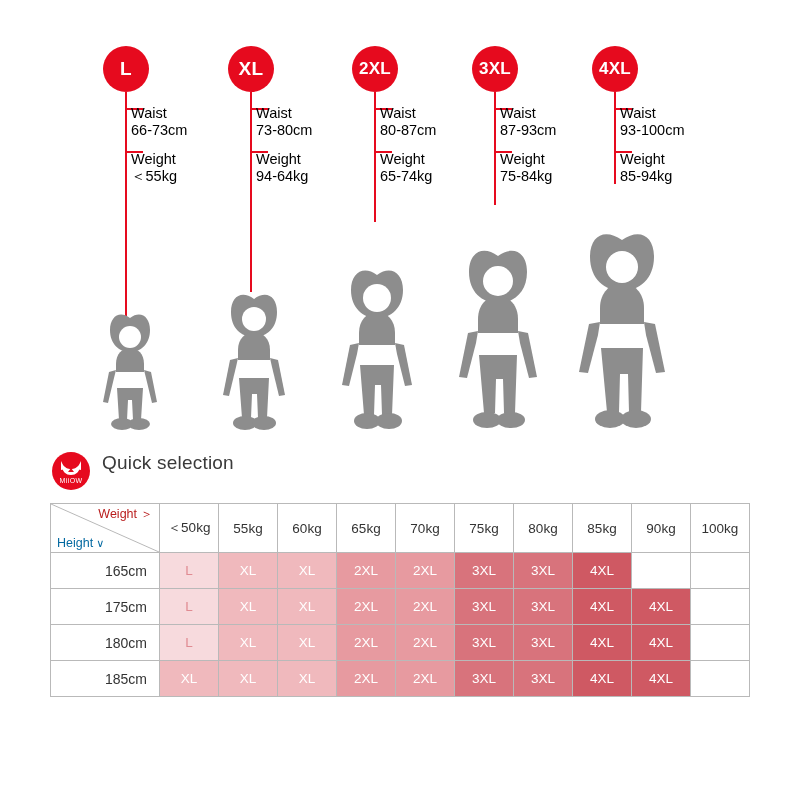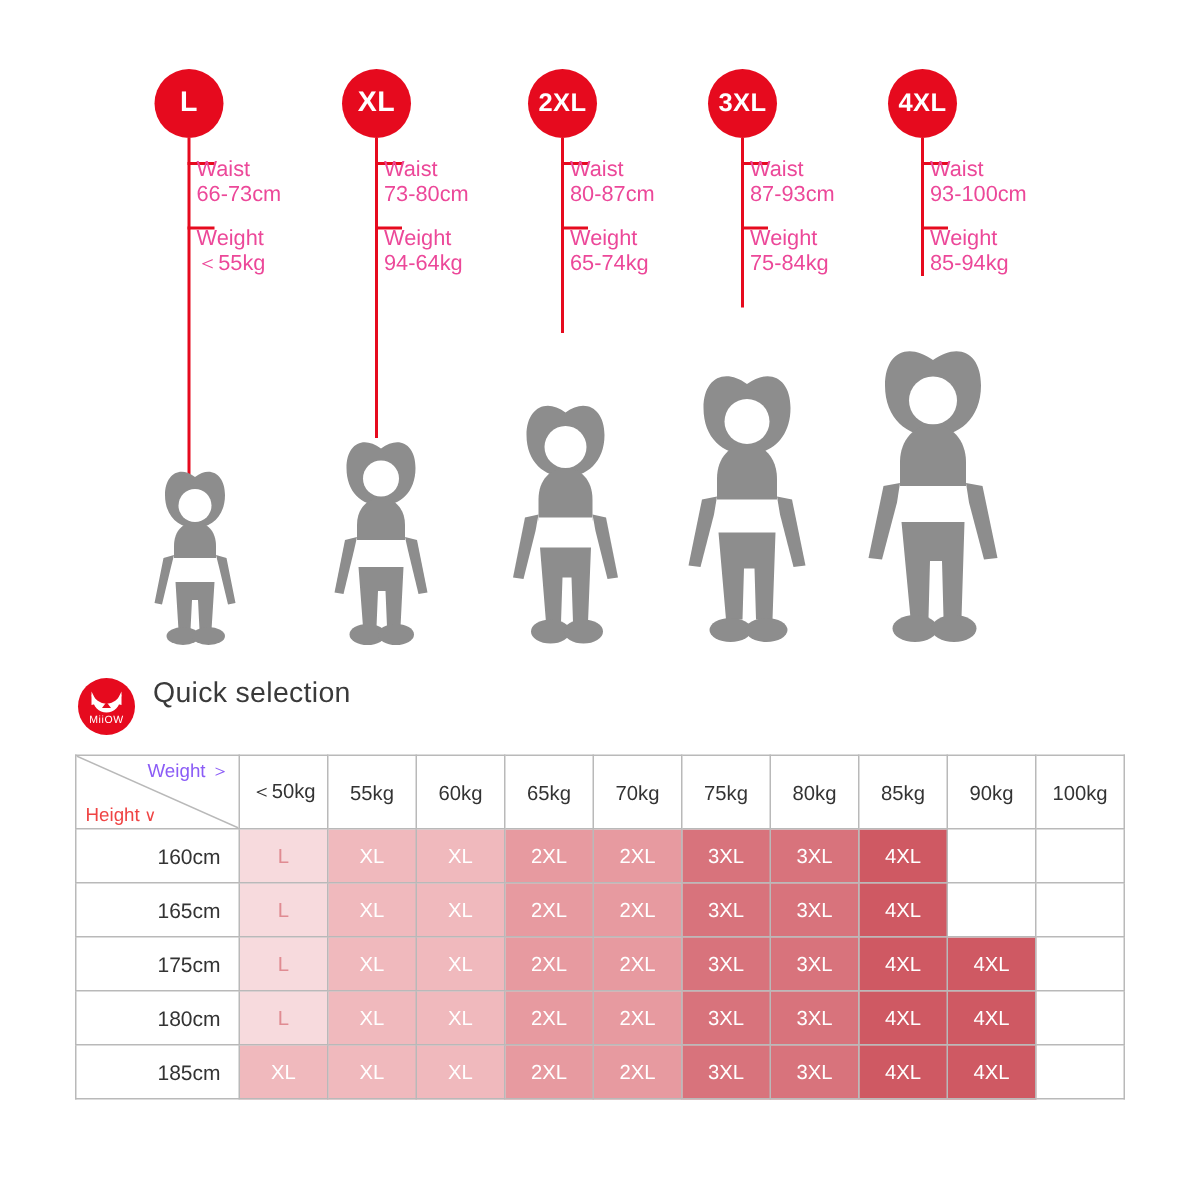--- a/index.html
+++ b/index.html
@@ -46,21 +46,21 @@
     background: #e60a1e;
   }
   .hline {
     position: absolute;
     height: 2px;
     background: #e60a1e;
   }
   .spec {
     position: absolute;
     font-size: 14.5px;
-    color: #ec4899;
+    color: #000000;
     line-height: 17px;
     white-space: nowrap;
   }
   .spec .lbl { display: block; }
   .spec .val { display: block; }
 
   
   .figure {
     position: absolute;
     bottom: 0;
@@ -137,28 +137,28 @@
   .corner-inner .diag {
     position: absolute;
     left: 0; top: 0;
     width: 100%; height: 100%;
   }
   .corner-inner .w {
     position: absolute;
     right: 6px;
     top: 2px;
     font-size: 12.5px;
-    color: #8b5cf6;
+    color: #b91c1c;
   }
   .corner-inner .h {
     position: absolute;
     left: 6px;
     bottom: 2px;
     font-size: 12.5px;
-    color: #ef4444;
+    color: #0369a1;
   }
   .arrow { font-size: 11px; }
 </style>
 </head>
 <body>
 
 <div id="stage">
 
   <div class="callout">
     <div class="bubble" style="left:103px; top:46px;">
@@ -347,33 +347,20 @@
         <th class="wcol"><span>70kg</span></th>
         <th class="wcol"><span>75kg</span></th>
         <th class="wcol"><span>80kg</span></th>
         <th class="wcol"><span>85kg</span></th>
         <th class="wcol"><span>90kg</span></th>
         <th class="wcol"><span>100kg</span></th>
       </tr>
     </thead>
     <tbody id="table-body">
         <tr>
-          <td class="hcell">160cm</td>
-          <td class="cell" style="background: rgb(247, 218, 221); color: rgb(224, 139, 146);">L</td>
-          <td class="cell" style="background: rgb(240, 185, 189); color: rgb(255, 255, 255);">XL</td>
-          <td class="cell" style="background: rgb(240, 185, 189); color: rgb(255, 255, 255);">XL</td>
-          <td class="cell" style="background: rgb(231, 154, 160); color: rgb(255, 255, 255);">2XL</td>
-          <td class="cell" style="background: rgb(231, 154, 160); color: rgb(255, 255, 255);">2XL</td>
-          <td class="cell" style="background: rgb(216, 115, 124); color: rgb(255, 255, 255);">3XL</td>
-          <td class="cell" style="background: rgb(216, 115, 124); color: rgb(255, 255, 255);">3XL</td>
-          <td class="cell" style="background: rgb(207, 89, 99); color: rgb(255, 255, 255);">4XL</td>
-          <td class="cell" style="background: rgb(255, 255, 255); color: rgb(255, 255, 255);"></td>
-          <td class="cell" style="background: rgb(255, 255, 255); color: rgb(255, 255, 255);"></td>
-        </tr>
-        <tr>
           <td class="hcell">165cm</td>
           <td class="cell" style="background: rgb(247, 218, 221); color: rgb(224, 139, 146);">L</td>
           <td class="cell" style="background: rgb(240, 185, 189); color: rgb(255, 255, 255);">XL</td>
           <td class="cell" style="background: rgb(240, 185, 189); color: rgb(255, 255, 255);">XL</td>
           <td class="cell" style="background: rgb(231, 154, 160); color: rgb(255, 255, 255);">2XL</td>
           <td class="cell" style="background: rgb(231, 154, 160); color: rgb(255, 255, 255);">2XL</td>
           <td class="cell" style="background: rgb(216, 115, 124); color: rgb(255, 255, 255);">3XL</td>
           <td class="cell" style="background: rgb(216, 115, 124); color: rgb(255, 255, 255);">3XL</td>
           <td class="cell" style="background: rgb(207, 89, 99); color: rgb(255, 255, 255);">4XL</td>
           <td class="cell" style="background: rgb(255, 255, 255); color: rgb(255, 255, 255);"></td>

